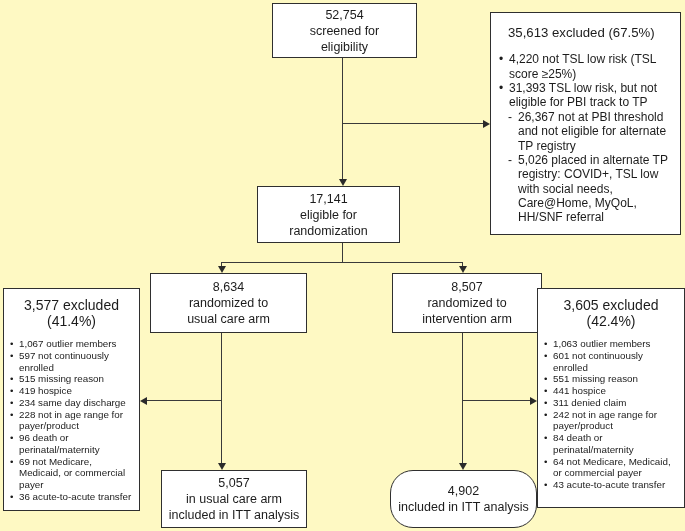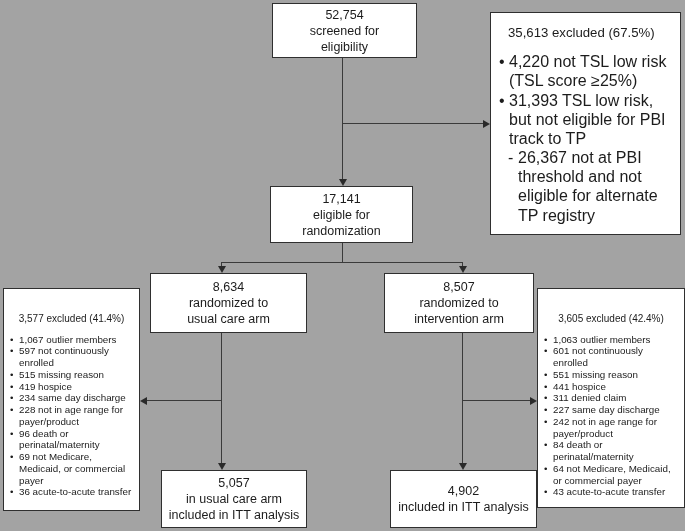--- a/index.html
+++ b/index.html
@@ -1,19 +1,19 @@
 <!DOCTYPE html>
 <html><head>
 <meta charset="utf-8">
 <style>
   html,body{margin:0;padding:0;background:#ffffff;}
   #canvas{
     position:relative;
     width:685px;height:531px;
-    background:#a3a3a3;
+    background:#fef9c3;
     font-family:"Liberation Sans","DejaVu Sans",sans-serif;
     color:#1c1c1c;
     overflow:hidden;
   }
   .box{
     position:absolute;
     border:1.5px solid #2f2f2f;
     background:#ffffff;
     box-sizing:border-box;
   }
@@ -21,37 +21,36 @@
     display:flex;flex-direction:column;
     align-items:center;justify-content:center;
     text-align:center;
     font-size:12.5px;line-height:1.28;
   }
   .exclbox{
     font-size:9.8px;
   }
   .excl-heading{
     text-align:center;
-    font-size:10px;line-height:1.15;
+    font-size:14px;line-height:1.15;
     padding:8px 6px 0 6px;
-    margin-top:16px;
   }
   .excl-heading-left{
     text-align:left;
     font-size:13.2px;line-height:1.15;
     padding:12px 6px 0 17px;
   }
   .excl-list{
     list-style:none;
     margin:9px 0 0 0;
     padding:0 4px 0 6px;
     line-height:1.2;
   }
   .excl-list-lg{
-    font-size:16px;
+    font-size:12px;
     padding:0 5px 0 8px;
     margin-top:12px;
   }
   .excl-list li{
     position:relative;
     padding-left:9px;
   }
   .excl-list li.bullet::before{
     content:"\2022";
     position:absolute;left:0;top:0;
@@ -99,55 +98,56 @@
   <div class="arrow arrow-down" style="left:459px;top:463px;"></div>
   <div class="hline" style="left:463px;top:400px;width:68px;"></div>
   <div class="arrow arrow-right" style="left:530px;top:397px;"></div>
 
   <div class="box flowbox" style="left:272px;top:3px;width:145px;height:55px;">
     <span>52,754</span>
     <span>screened for</span>
     <span>eligibility</span>
   </div>
 
-  <div class="box flowbox" style="left:270px;top:186px;width:143px;height:57px;">
+  <div class="box flowbox" style="left:257px;top:186px;width:143px;height:57px;">
     <span>17,141</span>
     <span>eligible for</span>
     <span>randomization</span>
   </div>
 
   <div class="box flowbox" style="left:150px;top:273px;width:157px;height:60px;">
     <span>8,634</span>
     <span>randomized to</span>
     <span>usual care arm</span>
   </div>
 
-  <div class="box flowbox" style="left:384px;top:273px;width:150px;height:60px;">
+  <div class="box flowbox" style="left:392px;top:273px;width:150px;height:60px;">
     <span>8,507</span>
     <span>randomized to</span>
     <span>intervention arm</span>
   </div>
 
   <div class="box flowbox" style="left:161px;top:470px;width:146px;height:58px;">
     <span>5,057</span>
     <span>in usual care arm</span>
     <span>included in ITT analysis</span>
   </div>
 
-  <div class="box flowbox" style="left:390px;top:470px;width:147px;height:58px;">
+  <div class="box flowbox" style="left:390px;top:470px;width:147px;height:58px;border-radius:23px;">
     <span>4,902</span>
     <span>included in ITT analysis</span>
   </div>
 
   <div class="box exclbox" style="left:490px;top:12px;width:191px;height:223px;">
     <div class="excl-heading-left">35,613 excluded (67.5%)</div>
     <ul class="excl-list excl-list-lg">
       <li class="bullet">4,220 not TSL low risk (TSL score ≥25%)</li>
       <li class="bullet">31,393 TSL low risk, but not eligible for PBI track to TP</li>
       <li class="dash">26,367 not at PBI threshold and not eligible for alternate TP registry</li>
+      <li class="dash">5,026 placed in alternate TP registry: COVID+, TSL low with social needs, Care@Home, MyQoL, HH/SNF referral</li>
     </ul>
   </div>
 
   <div class="box exclbox" style="left:3px;top:288px;width:137px;height:223px;">
     <div class="excl-heading">3,577 excluded (41.4%)</div>
     <ul class="excl-list">
       <li class="bullet">1,067 outlier members</li>
       <li class="bullet">597 not continuously enrolled</li>
       <li class="bullet">515 missing reason</li>
       <li class="bullet">419 hospice</li>
@@ -160,21 +160,20 @@
   </div>
 
   <div class="box exclbox" style="left:537px;top:288px;width:148px;height:220px;">
     <div class="excl-heading">3,605 excluded (42.4%)</div>
     <ul class="excl-list">
       <li class="bullet">1,063 outlier members</li>
       <li class="bullet">601 not continuously enrolled</li>
       <li class="bullet">551 missing reason</li>
       <li class="bullet">441 hospice</li>
       <li class="bullet">311 denied claim</li>
-      <li class="bullet">227 same day discharge</li>
       <li class="bullet">242 not in age range for payer/product</li>
       <li class="bullet">84 death or perinatal/maternity</li>
       <li class="bullet">64 not Medicare, Medicaid, or commercial payer</li>
       <li class="bullet">43 acute-to-acute transfer</li>
     </ul>
   </div>
 
 </div>
 
 </body></html>

